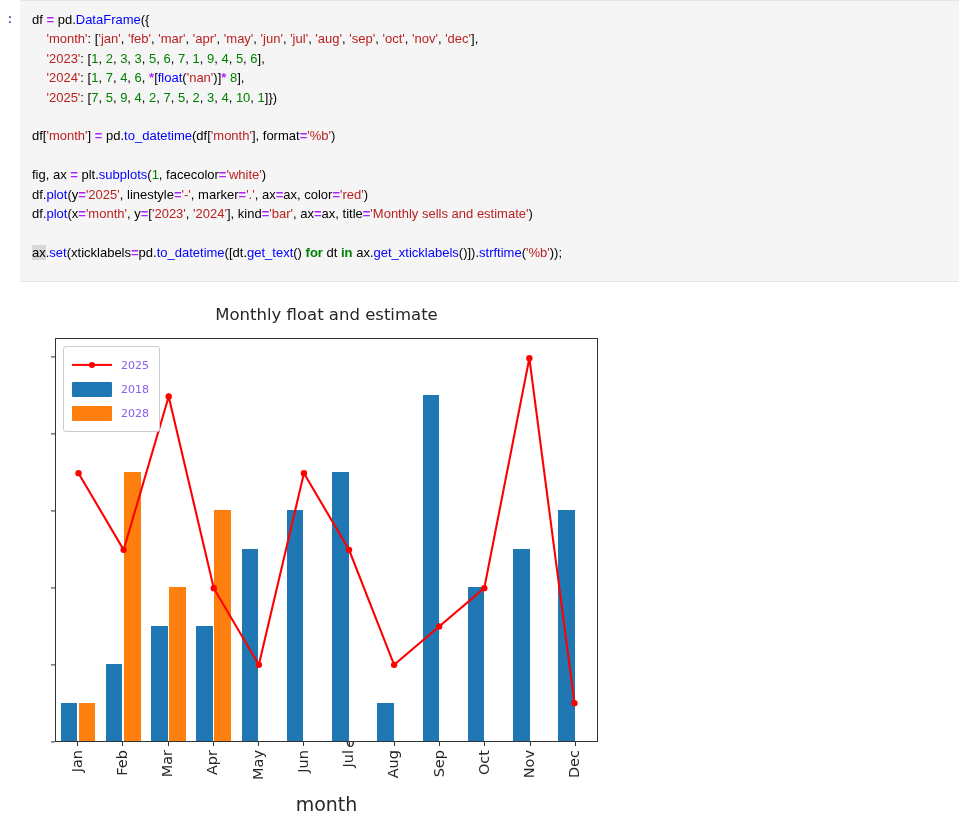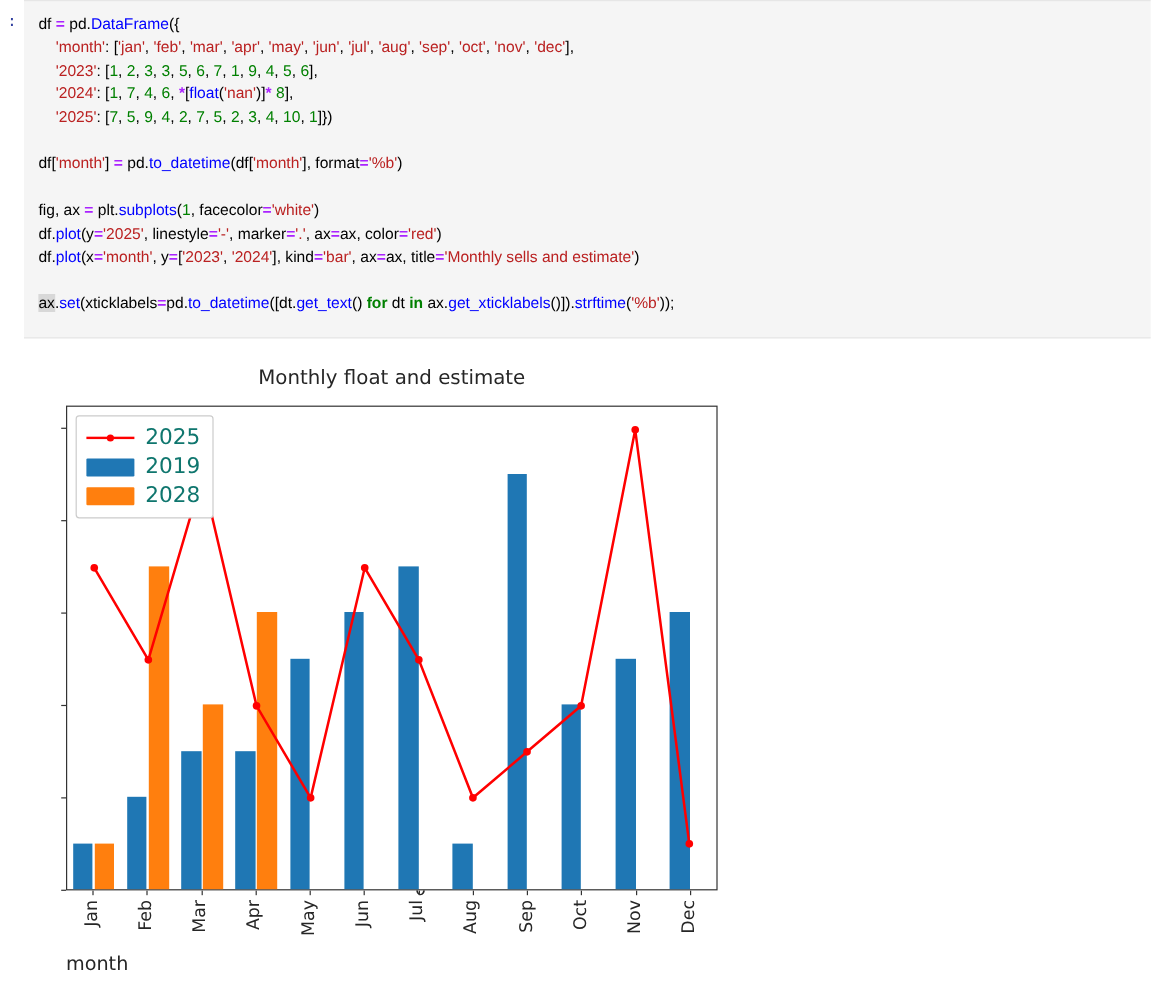--- a/index.html
+++ b/index.html
@@ -139,21 +139,22 @@
     transform: rotate(180deg);
     transform-origin: center;
     white-space: nowrap;
     line-height: 1;
   }
   #xaxis-label {
     position: absolute;
     left: 55px;
     width: 543px;
     top: 793px;
-    font-size: 16px;
+    text-align: center;
+    font-size: 19px;
     color: #262626;
   }
 
   
   #legend {
     position: absolute;
     left: 63px;
     top: 346px;
     background: #ffffff;
     border: 1px solid #cccccc;
@@ -190,22 +191,22 @@
     width: 6px; height: 6px;
     border-radius: 50%;
     background: #ff0000;
     transform: translate(-50%, -50%);
   }
   .legend-key.swatch-bar {
     height: 15px;
     border-radius: 1px;
   }
   .legend-label {
-    font-size: 18px;
-    color: #0f766e;
+    font-size: 11px;
+    color: #8b5cf6;
     line-height: 1;
   }
 </style>
 </head>
 <body>
 
 <div id="notebook-cell">
   <div class="cell-row">
     <div class="prompt-gutter">:</div>
     <div class="code-area">
@@ -309,19 +310,19 @@
 
 <div id="xaxis-label">month</div>
 
 <div id="legend">
     <div class="legend-row">
       <span class="legend-key swatch-line"></span>
       <span class="legend-label">2025</span>
     </div>
     <div class="legend-row">
       <span class="legend-key swatch-bar" style="background: rgb(31, 119, 180);"></span>
-      <span class="legend-label">2019</span>
+      <span class="legend-label">2018</span>
     </div>
     <div class="legend-row">
       <span class="legend-key swatch-bar" style="background: rgb(255, 127, 14);"></span>
       <span class="legend-label">2028</span>
     </div>
   </div>
 
 </body></html>

